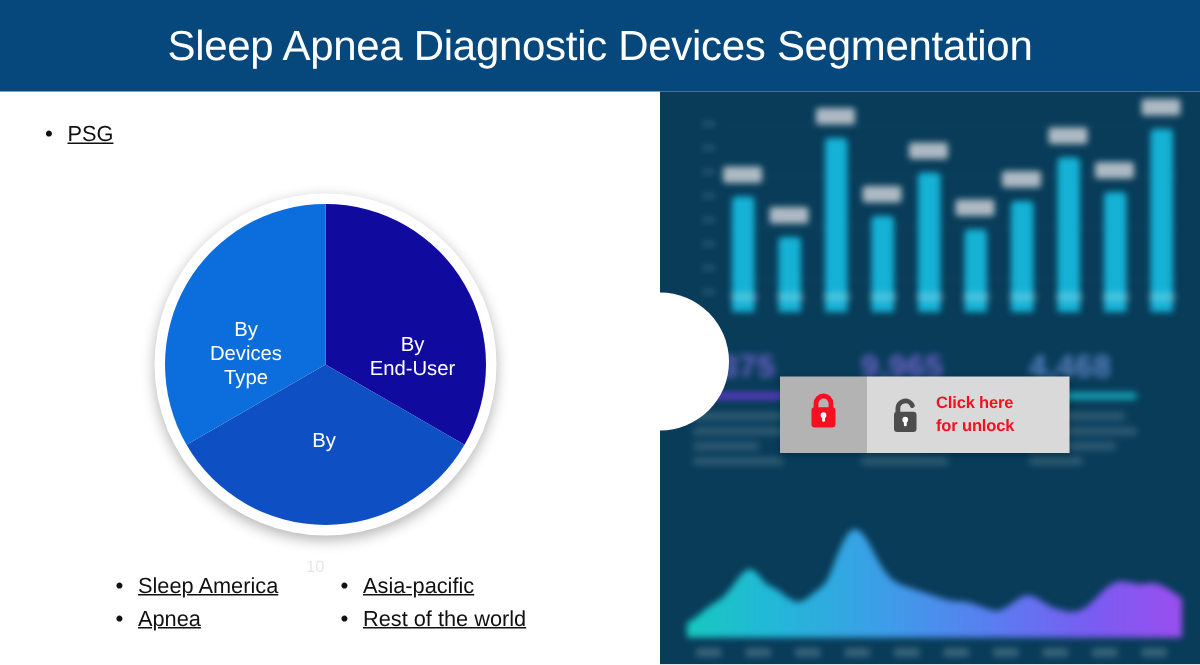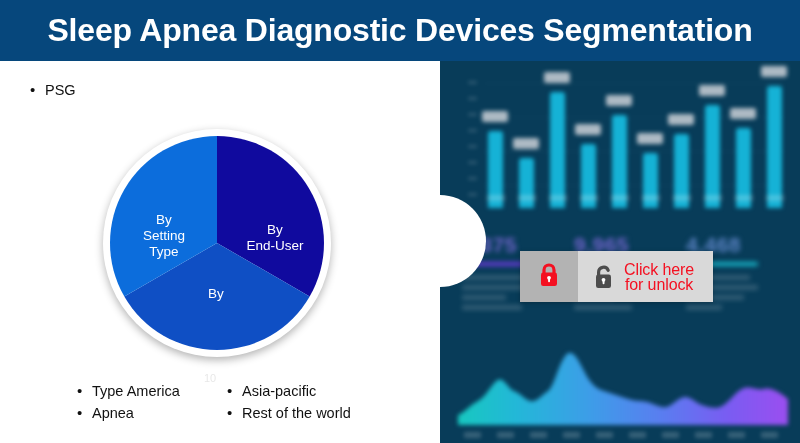--- a/index.html
+++ b/index.html
@@ -23,22 +23,22 @@
     left: 0; top: 0;
     width: 800px; height: 61px;
     background: #06477c;
     display: flex;
     align-items: center;
     justify-content: center;
     z-index: 6;
   }
   #header-title {
     color: #ffffff;
-    font-size: 32px;
-    font-weight: bold;
+    font-size: 28px;
+    font-weight: normal;
     letter-spacing: -0.2px;
     white-space: nowrap;
   }
 
   
   #dashboard {
     position: absolute;
     left: 440px; top: 61px;
     width: 360px; height: 382px;
     background: #083c59;
@@ -130,34 +130,34 @@
   }
   #unlock-right {
     flex: 1; height: 100%;
     background: #d9d9d9;
     display: flex; align-items: center;
     padding-left: 6px;
   }
   #lock-open-cell { width: 40px; display: flex; align-items: center; justify-content: center; }
   #unlock-text {
     color: #f41021;
-    font-size: 16px;
-    font-weight: normal;
+    font-size: 11px;
+    font-weight: bold;
     line-height: 15px;
     letter-spacing: -0.1px;
-    text-align: center;
   }
 
   
   .bullets {
     position: absolute;
     color: #111111;
     font-size: 14.5px;
     line-height: 21px;
     z-index: 4;
+    text-decoration: underline;
   }
   .bullets ul { list-style: none; }
   .bullets li {
     position: relative;
     padding-left: 17px;
     margin-bottom: 1px;
   }
   .bullets li::before {
     content: "\2022";
     position: absolute; left: 2px; top: -1px;
@@ -368,21 +368,21 @@
 
   <div class="bullets" id="bullets-product">
     <ul>
       <li>PSG</li>
     </ul>
   </div>
 
 
   <div class="bullets" id="bullets-geo-left">
     <ul>
-      <li>Type America</li>
+      <li>Sleep America</li>
       <li>Apnea</li>
     </ul>
   </div>
 
   <div class="bullets" id="bullets-geo-right">
     <ul>
       <li> Asia-pacific</li>
       <li>Rest of the world</li>
     </ul>
   </div>
@@ -397,21 +397,21 @@
       <path d="M109,109 L201.66,162.5 A107,107 0 0,1 16.34,162.5 Z" fill="#0f4fc4"></path>
       <path d="M109,109 L16.34,162.5 A107,107 0 0,1 109,2 Z" fill="#0c6ddc"></path>
     </svg>
 
     <div class="pie-label" id="label-end-user">
       <div>By</div>
       <div>End-User</div>
     </div>
     <div class="pie-label" id="label-product">
       <div>By</div>
-      <div>Setting</div>
+      <div>Devices</div>
       <div>Type</div>
     </div>
     <div class="pie-label" id="label-geography">
       <div>By</div>
     </div>
   </div>
 
 </div>
 
 </body></html>

